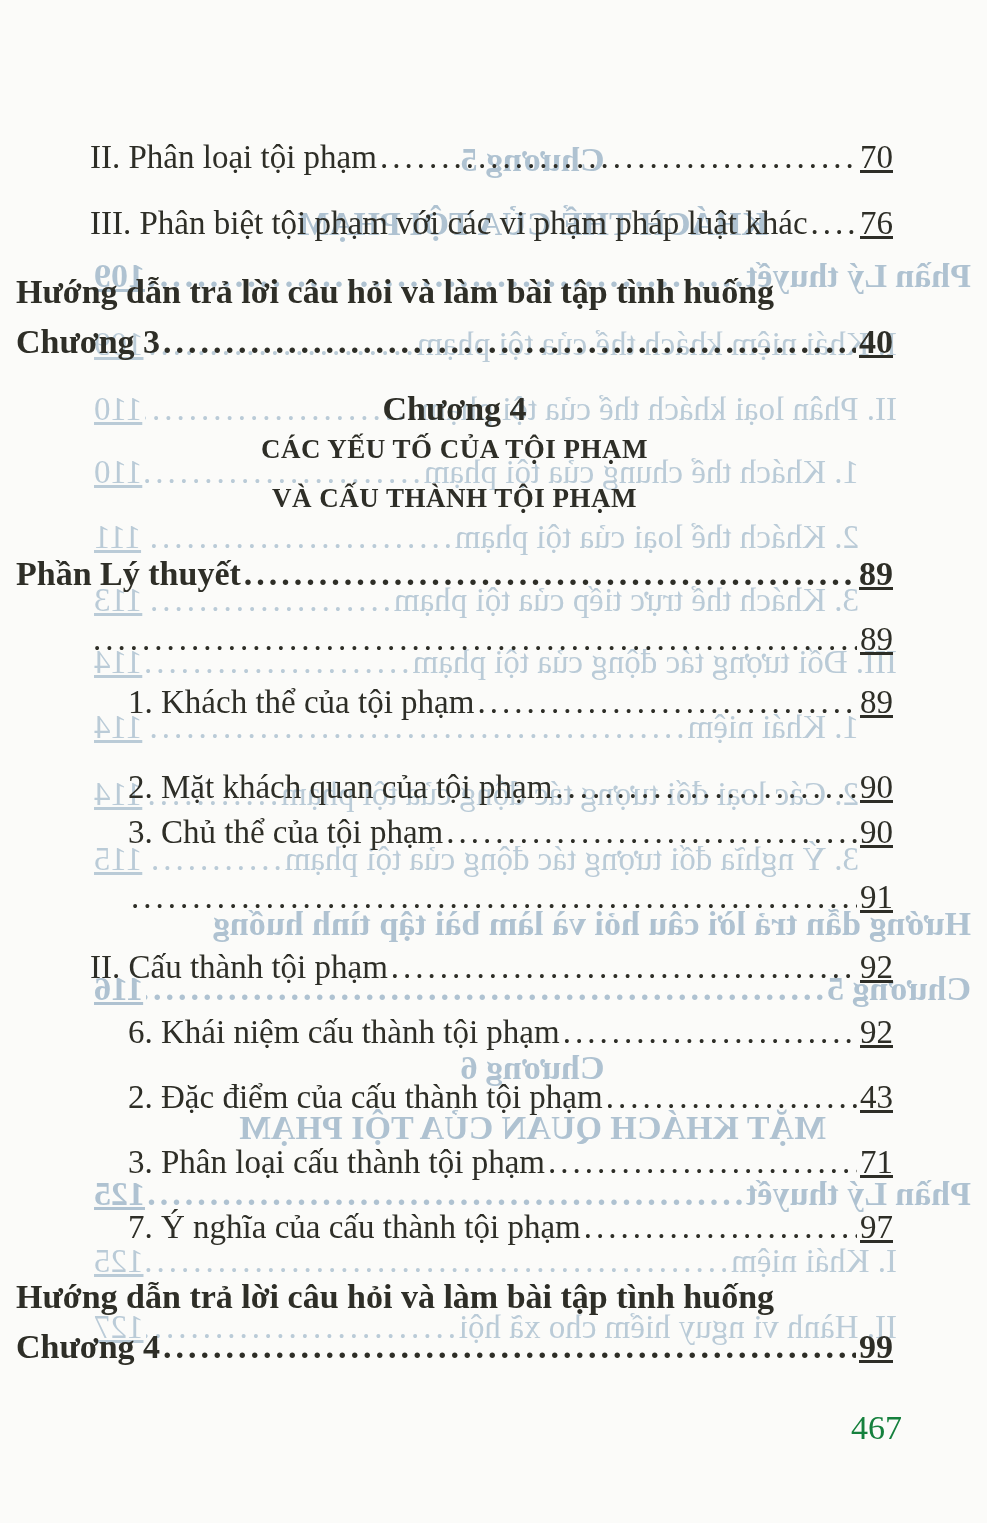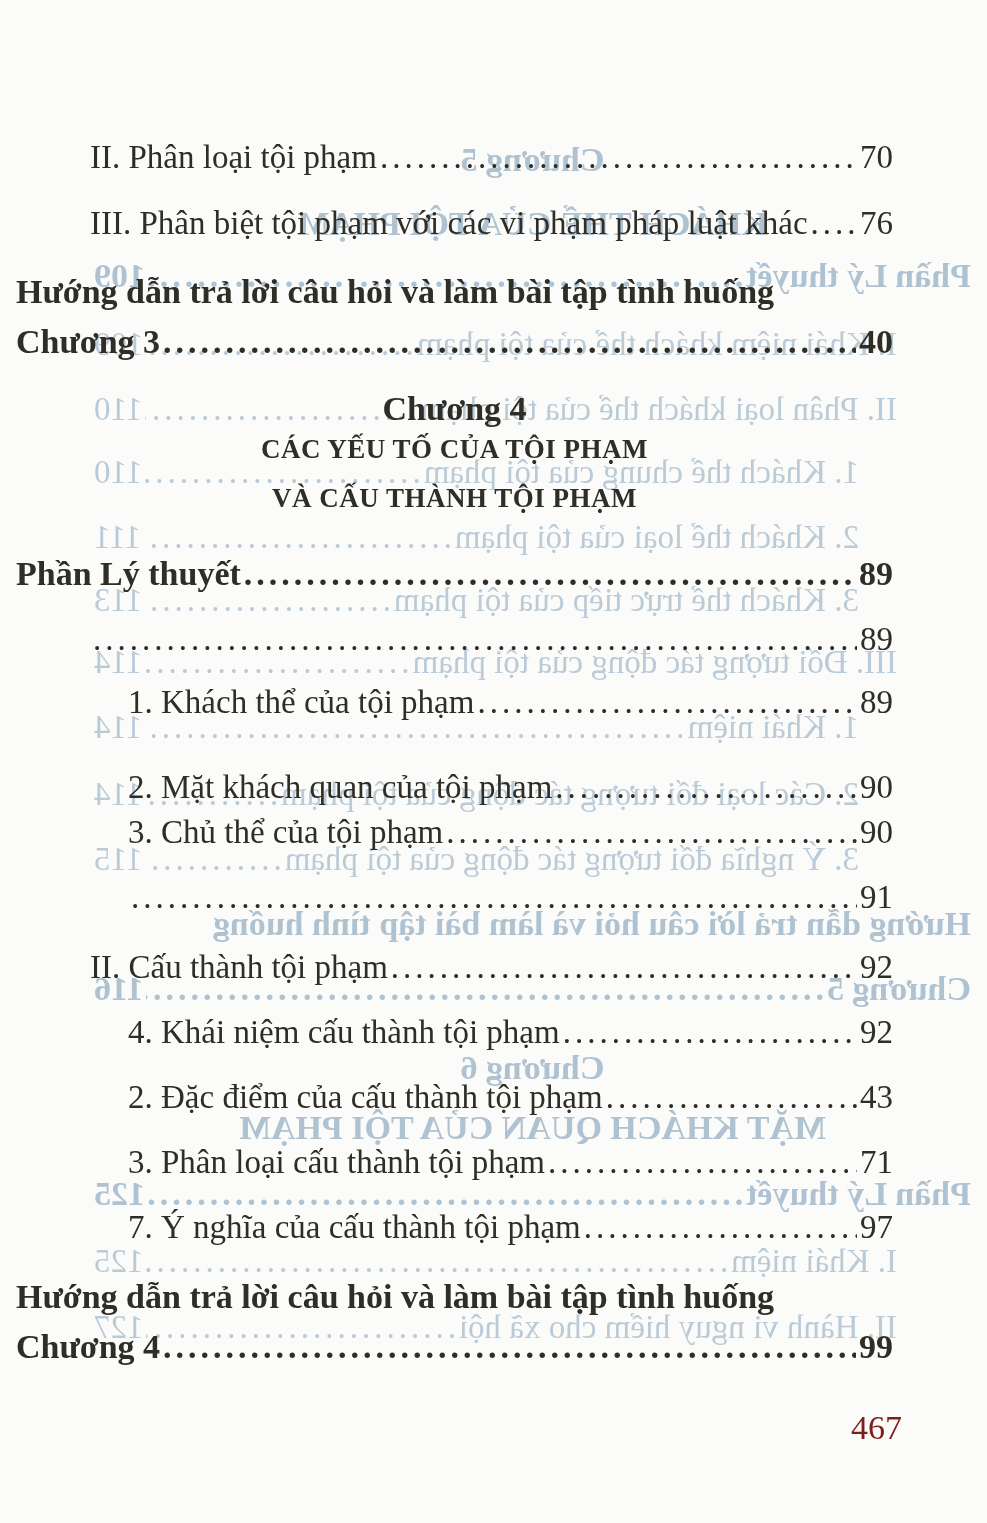--- a/index.html
+++ b/index.html
@@ -32,31 +32,31 @@
   .leader {
     flex: 1;
     overflow: hidden;
     margin: 0 3px;
     min-width: 0;
   }
   .leader::before {
     content: "......................................................................................................................................";
     letter-spacing: 4px;
   }
-  .pageno { flex: 0 0 auto; }
+  .pageno { flex: 0 0 auto; text-decoration: underline; }
 
   .kicker { font-weight: bold; font-size: 34px; }
   .big-title { font-weight: bold; font-size: 27px; letter-spacing: 0.5px; }
 
   .folio {
     position: absolute;
     top: 1409px;
     right: 85px;
     font-size: 34px;
-    color: #7f1d1d;
+    color: #15803d;
     text-align: center;
   }
 
   
   .bleed {
     position: absolute;
     inset: 0;
     transform: scaleX(-1);
     color: #afc3d2;
     opacity: 0.85;
@@ -227,21 +227,21 @@
     <span class="pageno">91</span>
   </div>
 
   <div class="row indent-a" style="top:949px">
     <span>II. Cấu thành tội phạm</span>
     <span class="leader"></span>
     <span class="pageno">92</span>
   </div>
 
   <div class="row indent-b" style="top:1014px">
-    <span>4. Khái niệm cấu thành tội phạm</span>
+    <span>6. Khái niệm cấu thành tội phạm</span>
     <span class="leader"></span>
     <span class="pageno">92</span>
   </div>
 
   <div class="row indent-b" style="top:1079px">
     <span>2. Đặc điểm của cấu thành tội phạm</span>
     <span class="leader"></span>
     <span class="pageno">43</span>
   </div>
 

